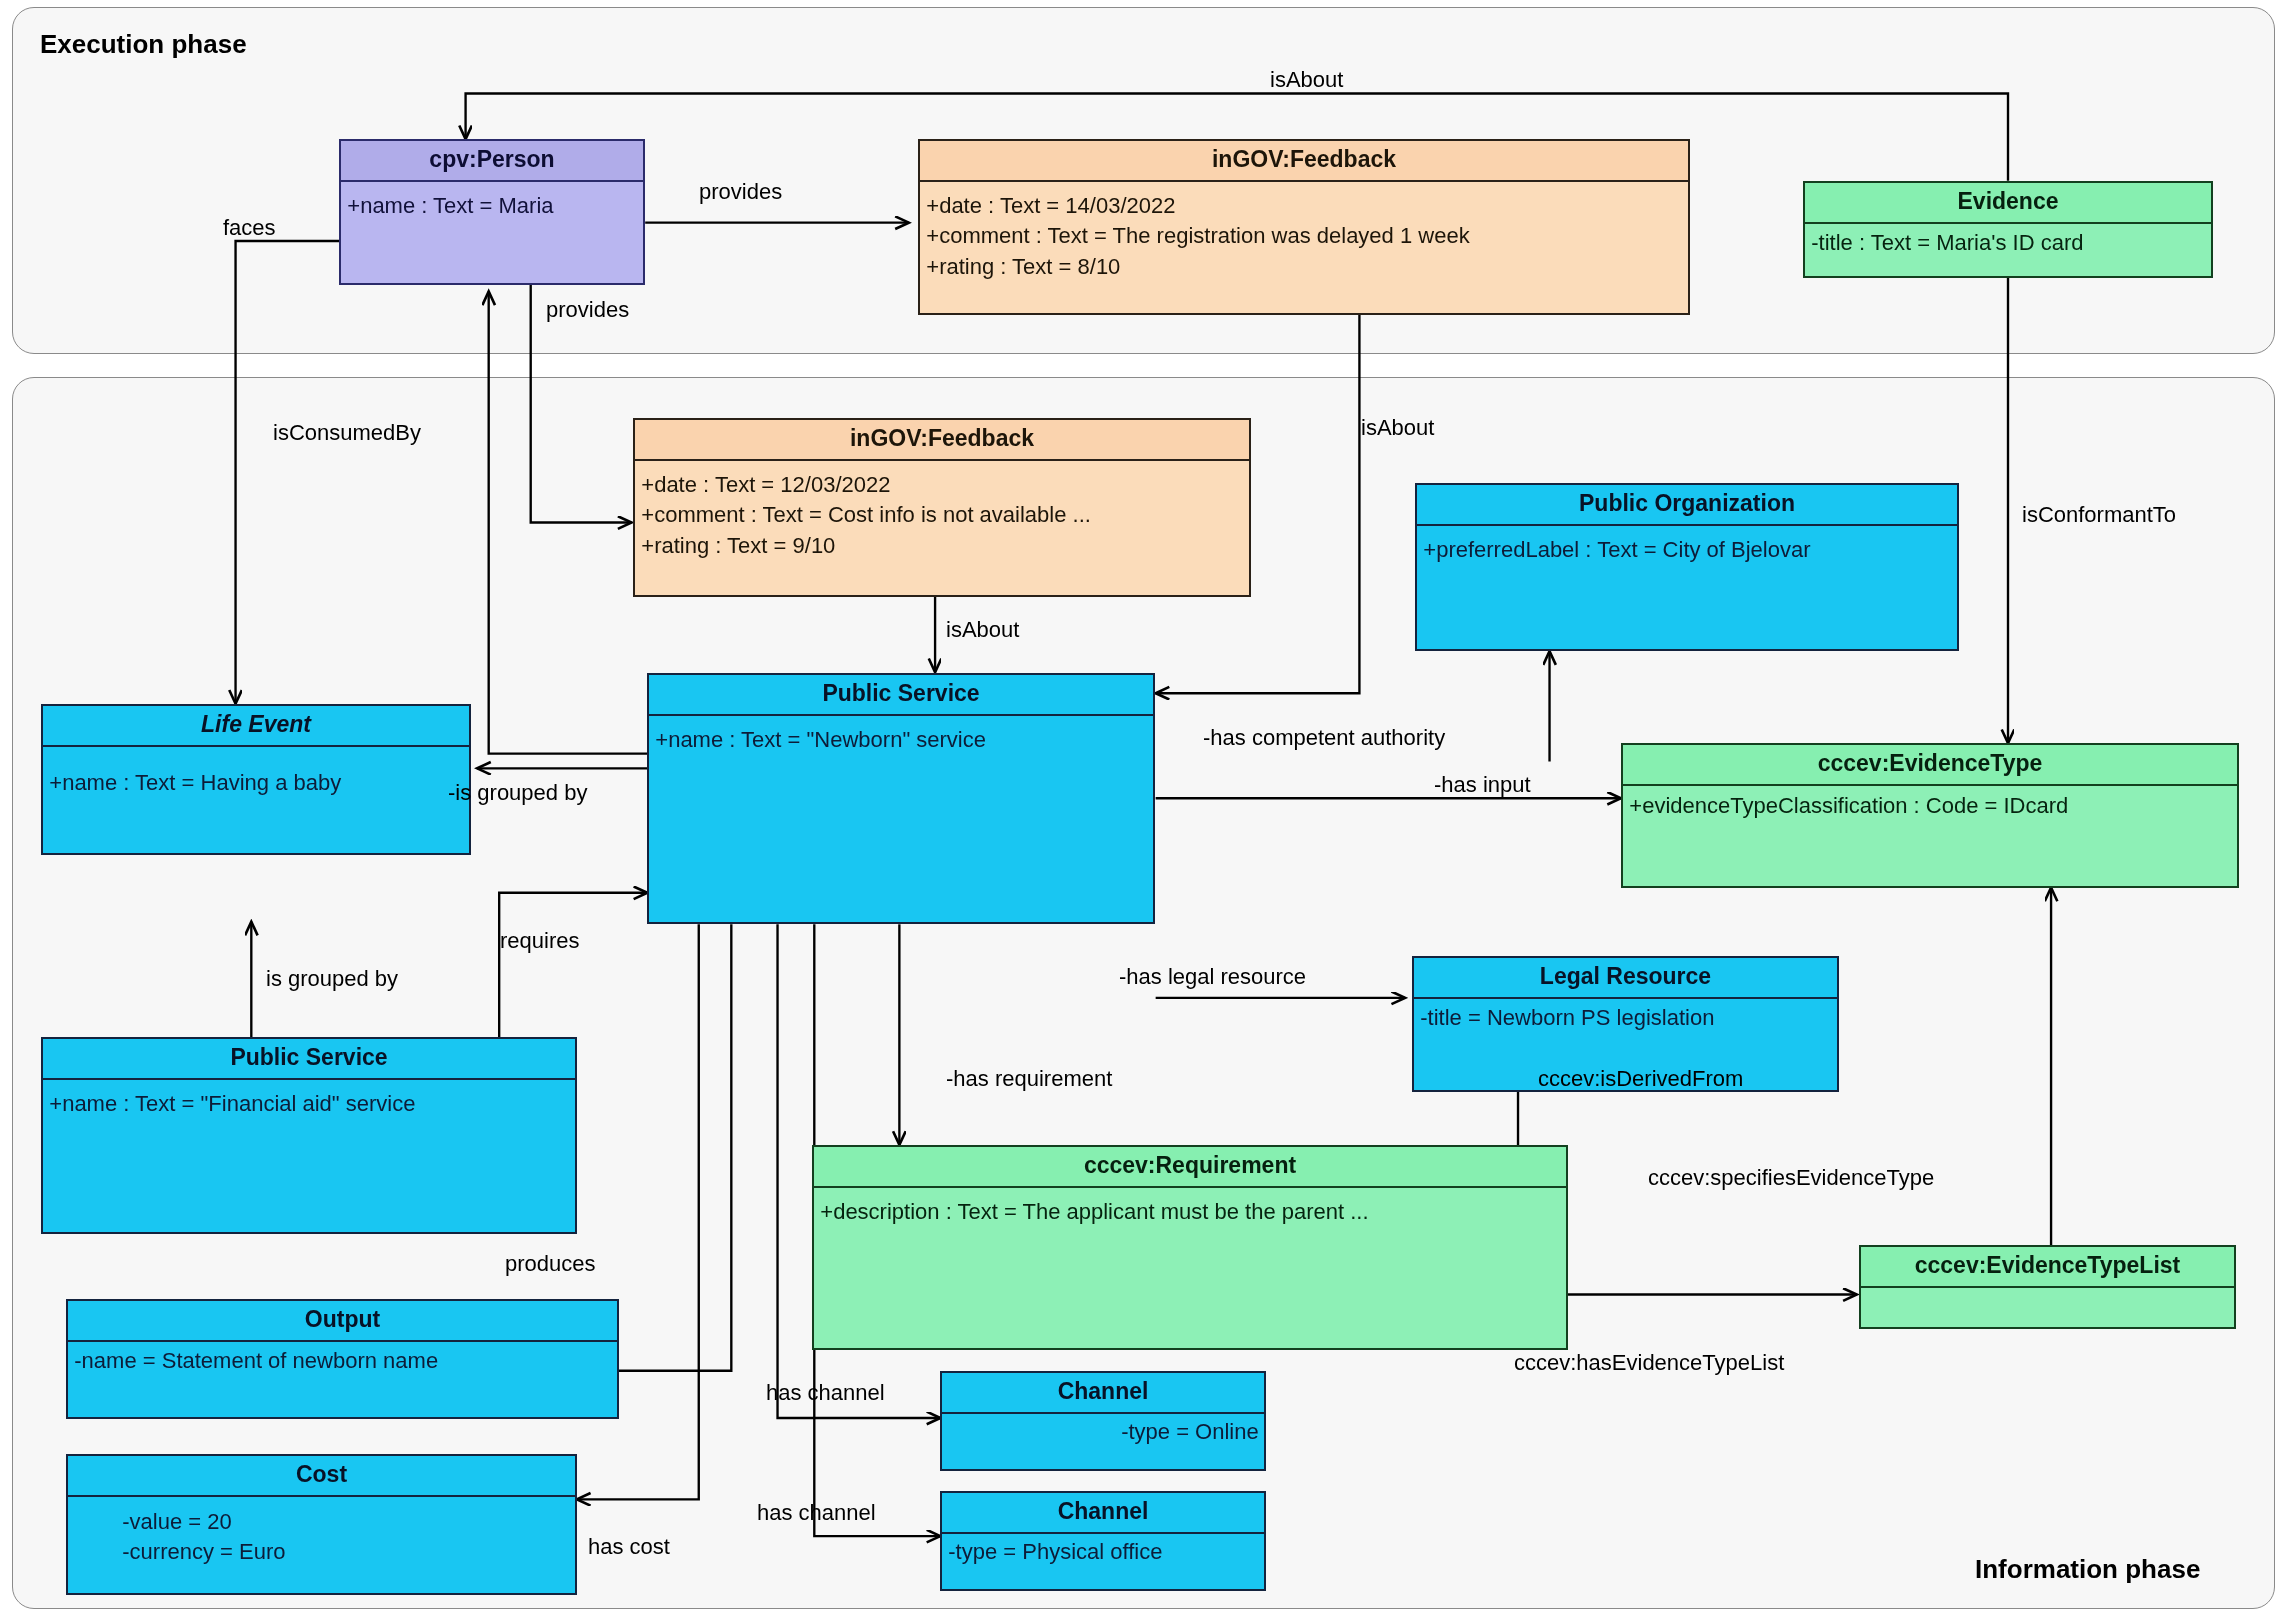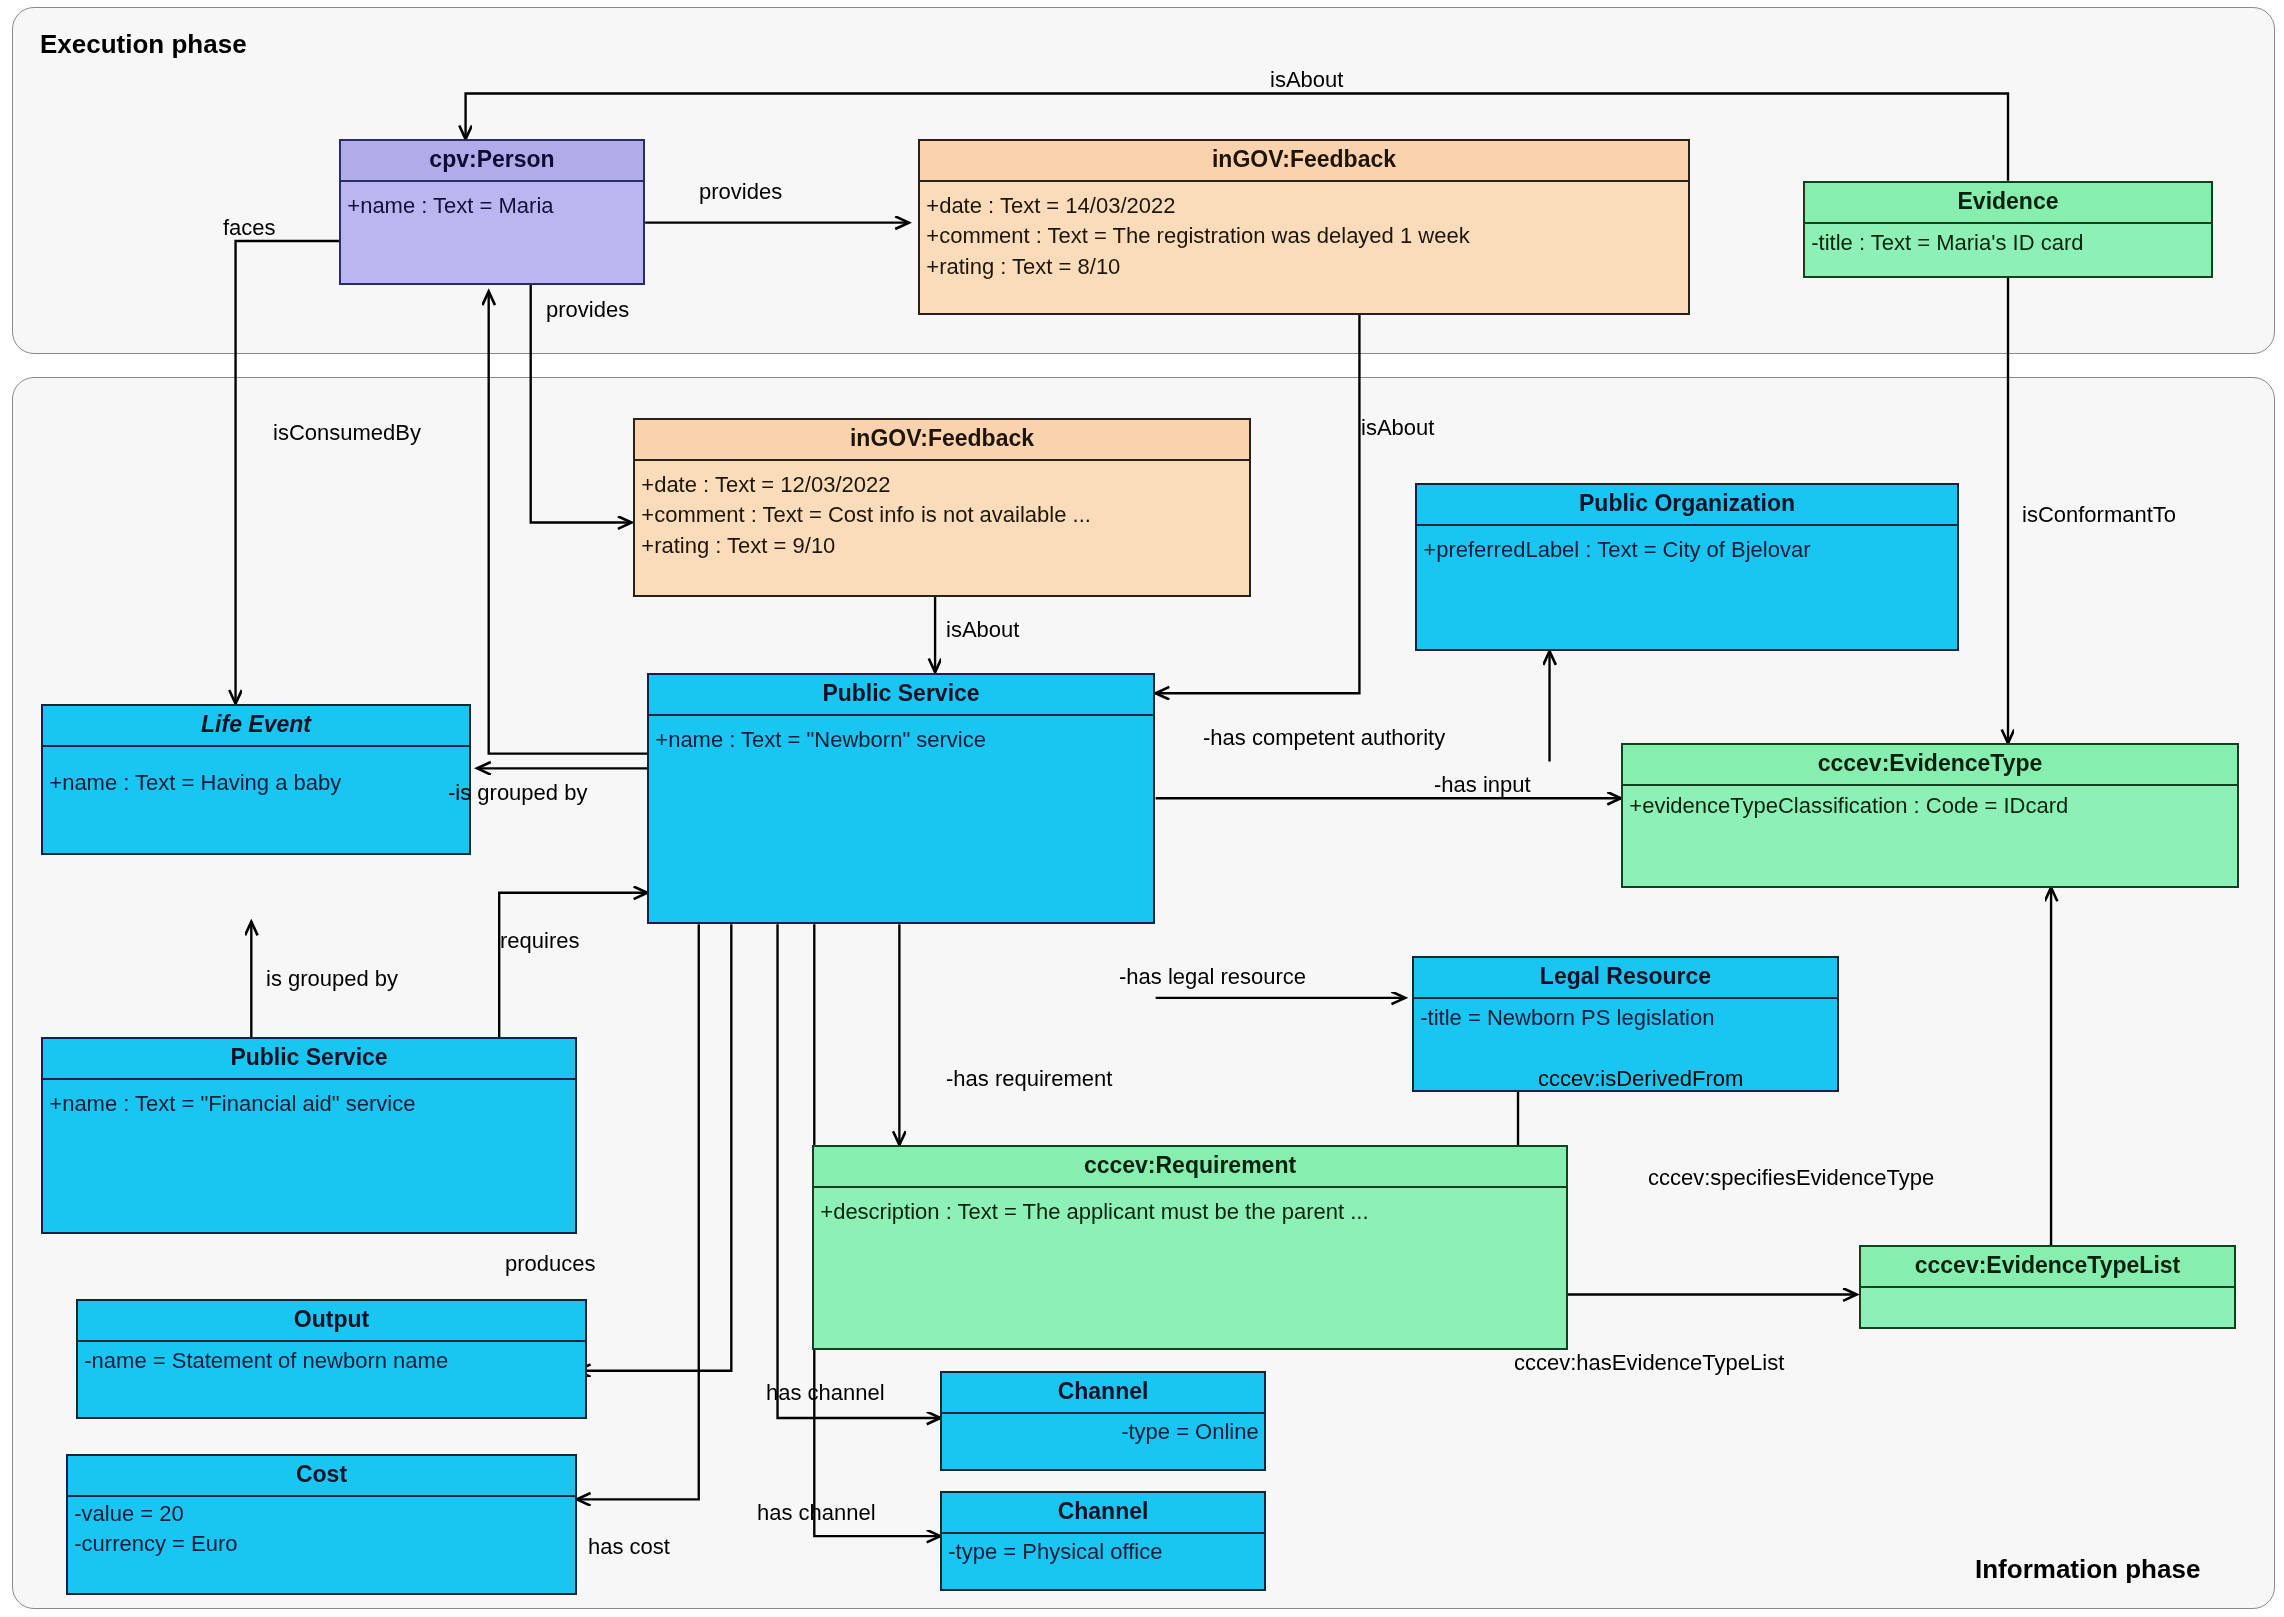--- a/index.html
+++ b/index.html
@@ -243,30 +243,30 @@
     <div class="body">
       <div class="attr">+description : Text = The applicant must be the parent ...</div>
     </div>
   </div>
 
   <div class="uml c-green" style="left:1859px; top:1245px; width:377px; height:84px;">
     <div class="hdr">cccev:EvidenceTypeList</div>
     <div class="body"></div>
   </div>
 
-  <div class="uml c-blue" style="left:76px; top:1299px; width:511px; height:120px;">
+  <div class="uml c-blue" style="left:66px; top:1299px; width:553px; height:120px;">
     <div class="hdr">Output</div>
     <div class="body" style="padding-top:4.2px;">
       <div class="attr">-name = Statement of newborn name</div>
     </div>
   </div>
 
   <div class="uml c-blue" style="left:66px; top:1454px; width:511px; height:141px;">
     <div class="hdr">Cost</div>
-    <div class="body" style="padding-top:2px;">
+    <div class="body" style="padding-top:10px;margin-left:48px;">
       <div class="attr">-value = 20</div>
       <div class="attr">-currency = Euro</div>
     </div>
   </div>
 
   <div class="uml c-blue" style="left:940px; top:1371px; width:326px; height:100px;">
     <div class="hdr">Channel</div>
     <div class="body" style="padding-top:3.2px;text-align:right;">
       <div class="attr">-type = Online</div>
     </div>

